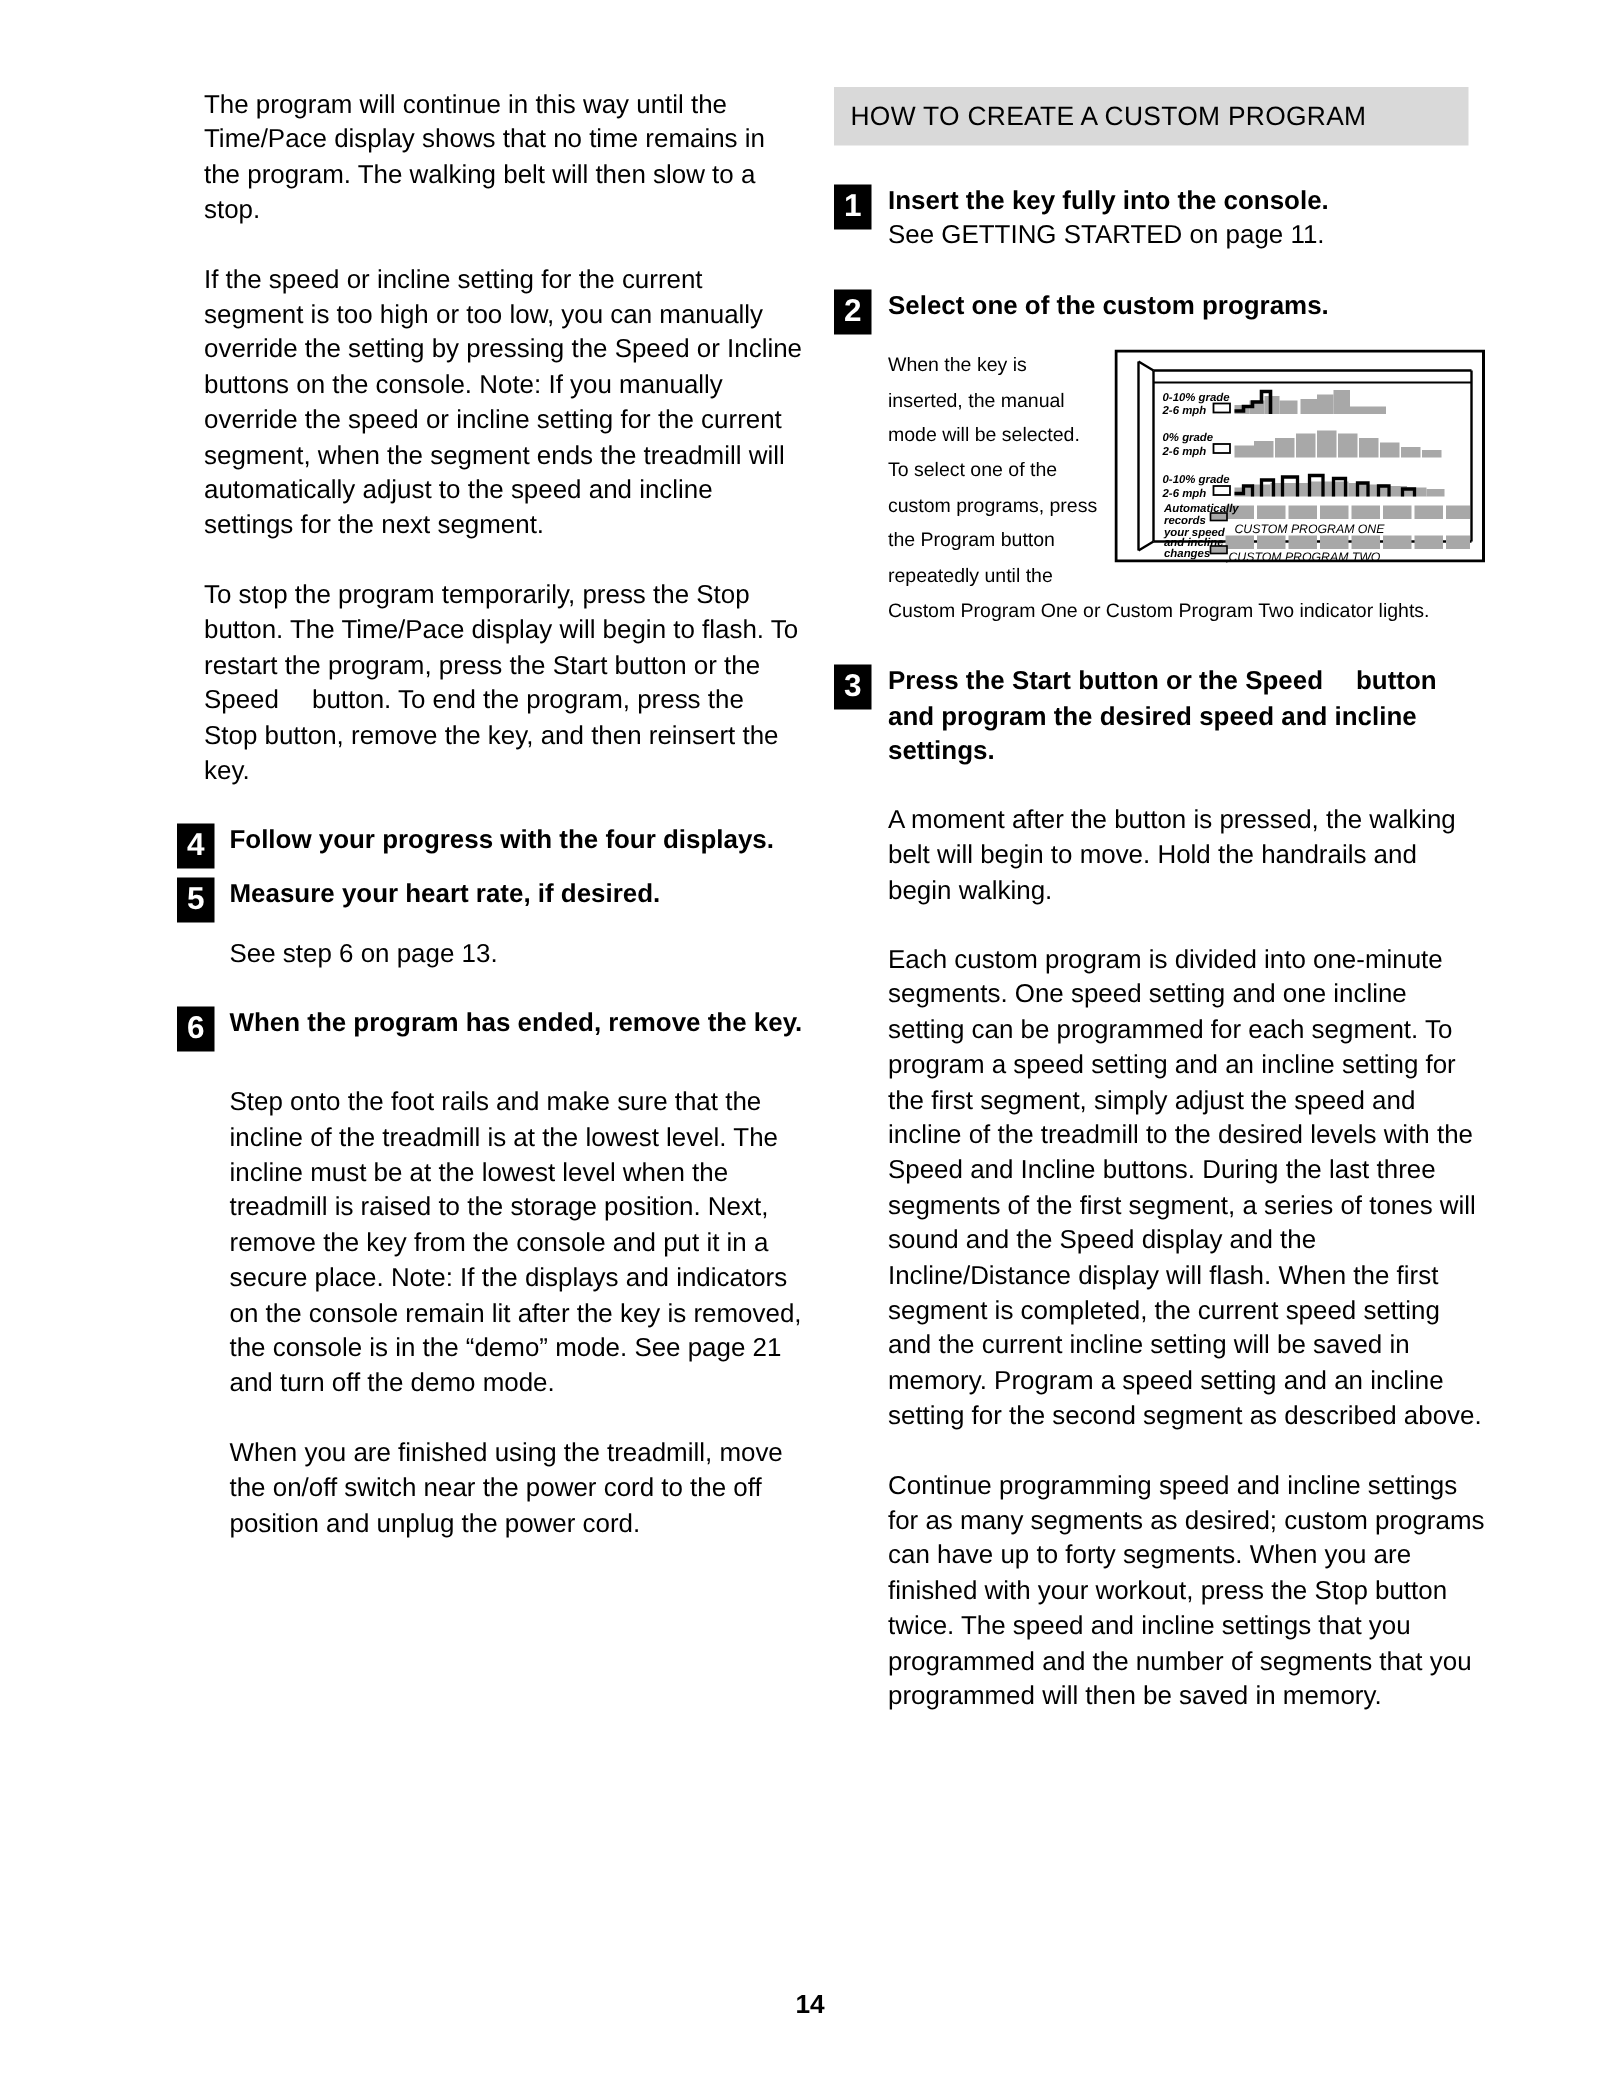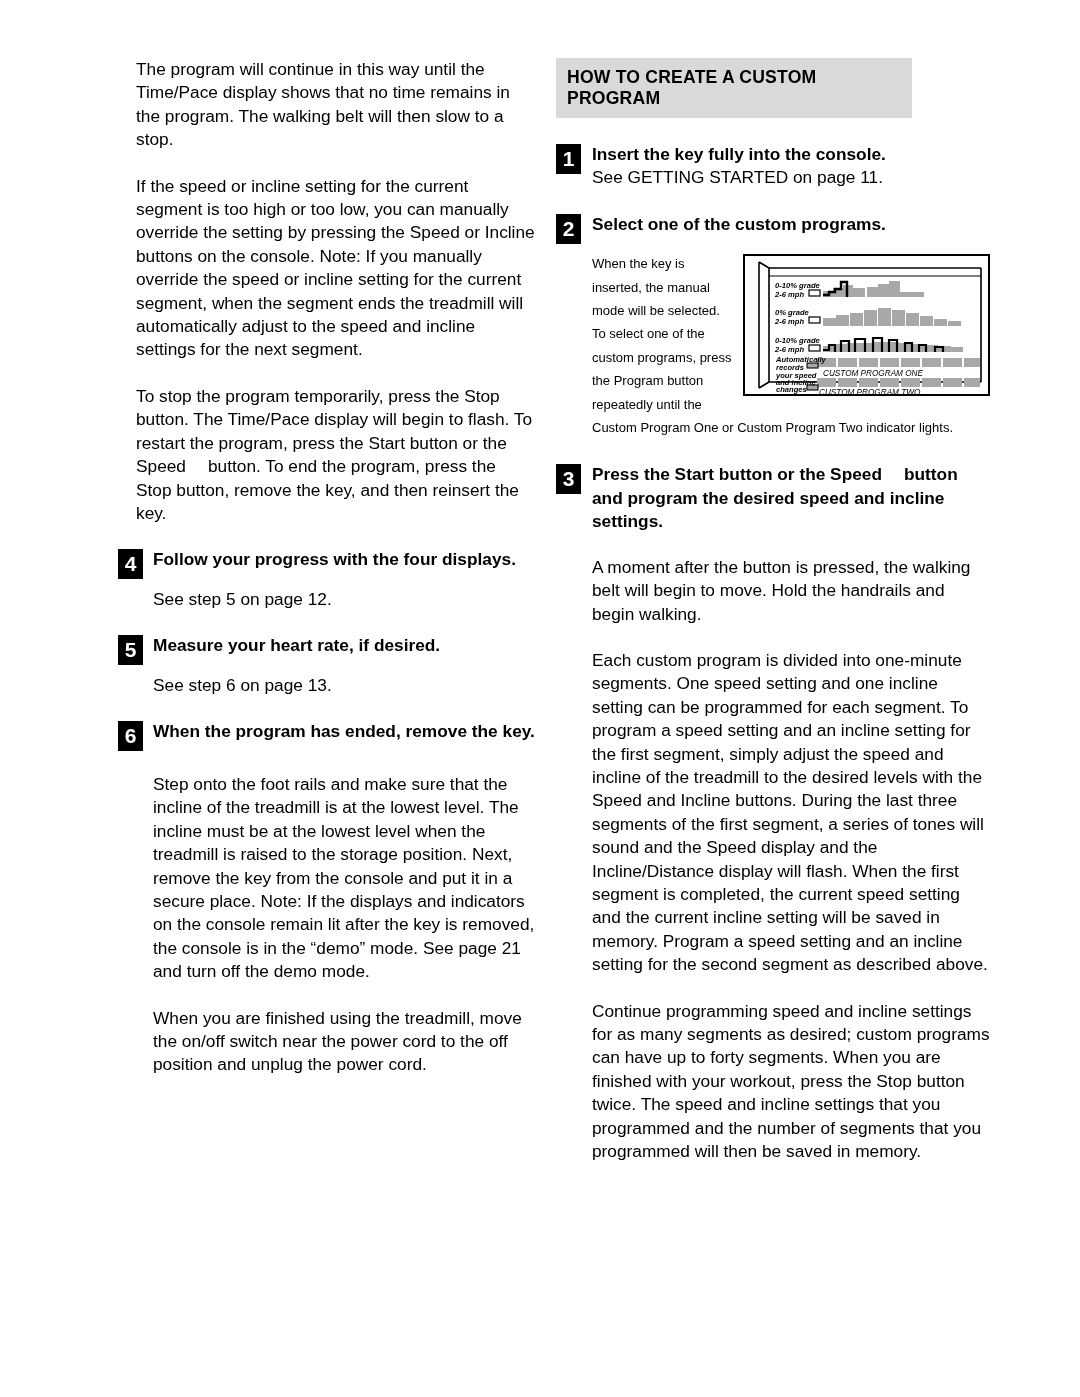--- a/index.html
+++ b/index.html
@@ -50,24 +50,24 @@
   
   .glyph-gap {
     display: inline-block;
     width: 22px;
   }
 
   
   .section-header {
     background: #d9d9d9;
     font-size: 17.6px;
-    font-weight: bold;
+    font-weight: normal;
     letter-spacing: 0.2px;
     padding: 9px 0 9px 11px;
-    width: 356px;
+    width: 423px;
     box-sizing: border-box;
     margin-bottom: 25px;
   }
 
   
   .step {
     position: relative;
     margin: 0 0 6px 0;
     min-height: 30px;
   }
@@ -155,21 +155,20 @@
       <span>If the speed or incline setting for the current segment is too high or too low, you can manually override the setting by pressing the Speed or Incline buttons on the console. </span><span class="b">Note: If you manually override the speed or incline setting for the current segment, when the segment ends the treadmill will automatically adjust to the speed and incline settings for the next segment.</span>
     </p>
 
     <p class="body">
       <span>To stop the program temporarily, press the Stop button. The Time/Pace display will begin to flash. To restart the program, press the Start button or the Speed</span><span class="glyph-gap"></span><span>button. To end the program, press the Stop button, remove the key, and then reinsert the key.</span>
     </p>
 
     <div class="step">
       <div class="step-num">4</div>
       <div class="step-title">Follow your progress with the four displays.</div>
-      <div class="step-body">See step 5 on page 12.</div>
     </div>
 
     <div class="step">
       <div class="step-num">5</div>
       <div class="step-title">Measure your heart rate, if desired.</div>
       <div class="step-body">See step 6 on page 13.</div>
     </div>
 
     <div class="step">
       <div class="step-num">6</div>
@@ -326,14 +325,15 @@
     </div>
 
     <div style="margin-left:36px; margin-top:22px;">
       <p class="body">A moment after the button is pressed, the walking belt will begin to move. Hold the handrails and begin walking.</p>
       <p class="body">Each custom program is divided into one-minute segments. One speed setting and one incline setting can be programmed for each segment. To program a speed setting and an incline setting for the first segment, simply adjust the speed and incline of the treadmill to the desired levels with the Speed and Incline buttons. During the last three segments of the first segment, a series of tones will sound and the Speed display and the Incline/Distance display will flash. When the first segment is completed, the current speed setting and the current incline setting will be saved in memory. Program a speed setting and an incline setting for the second segment as described above.</p>
       <p class="body">Continue programming speed and incline settings for as many segments as desired; custom programs can have up to forty segments. When you are finished with your workout, press the Stop button twice. The speed and incline settings that you programmed and the number of segments that you programmed will then be saved in memory.</p>
     </div>
 
   </div>
 
+  <div class="page-number">14</div>
 
 </div>
 
 </body></html>

